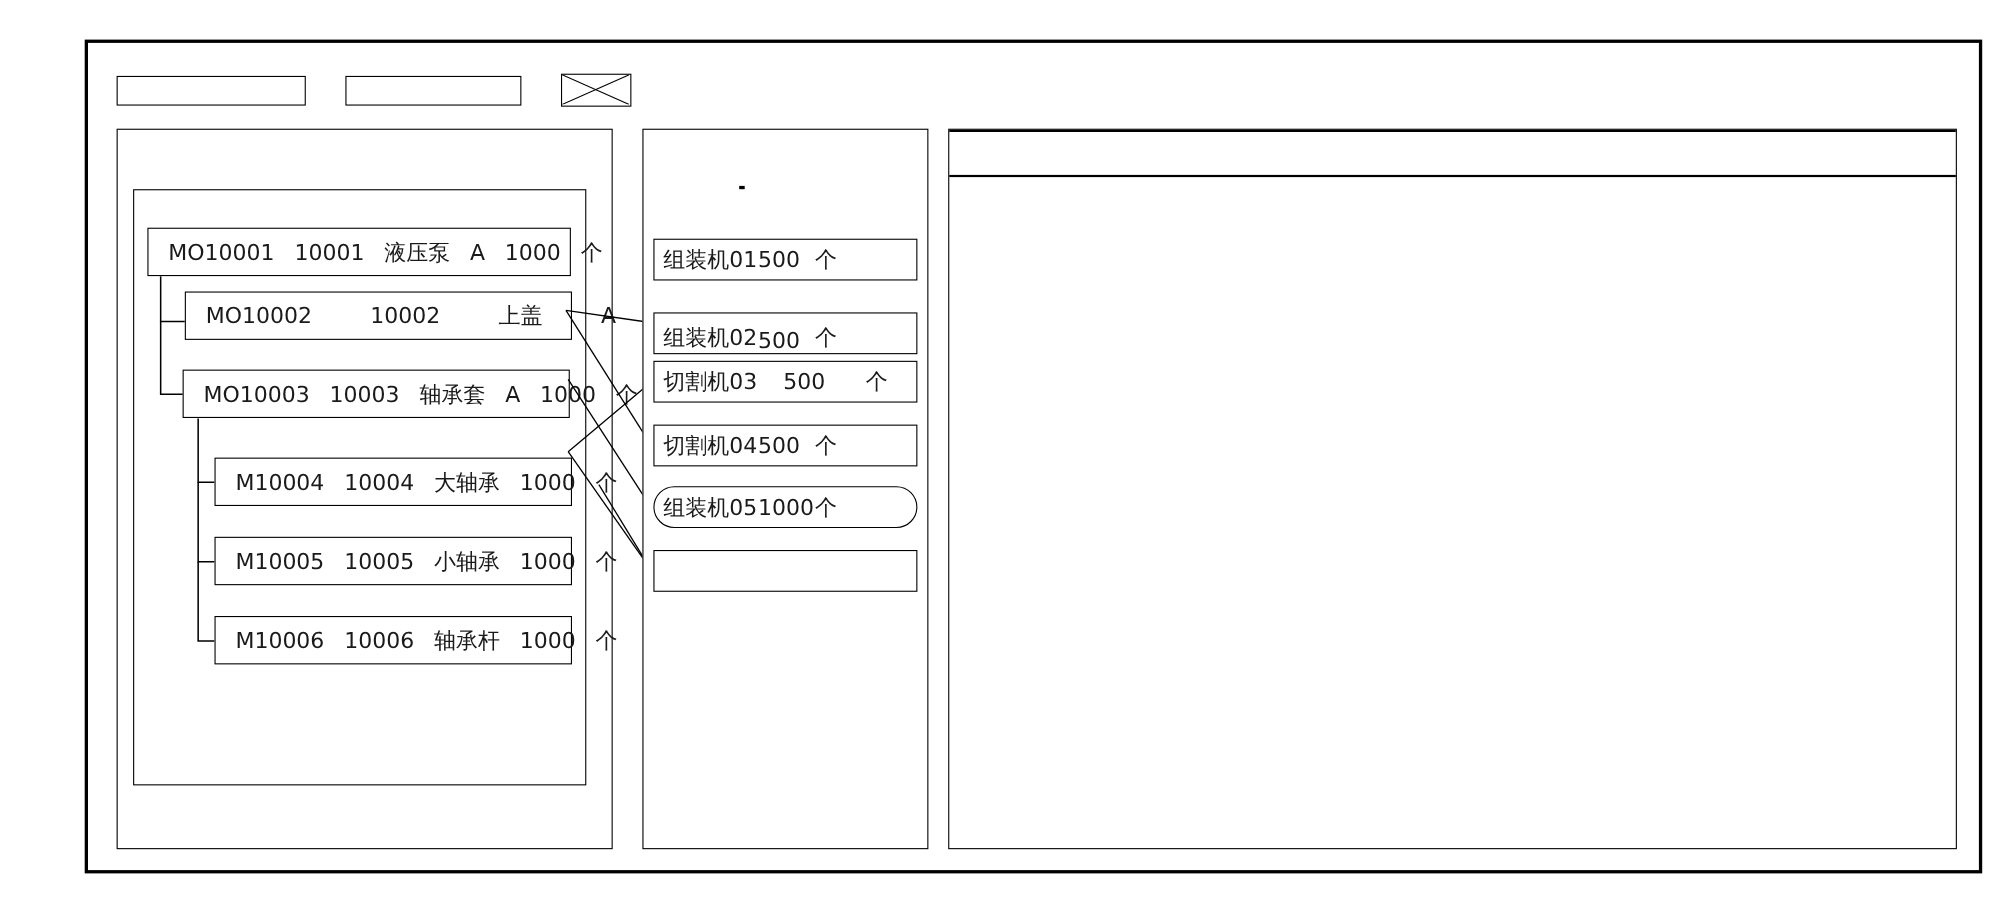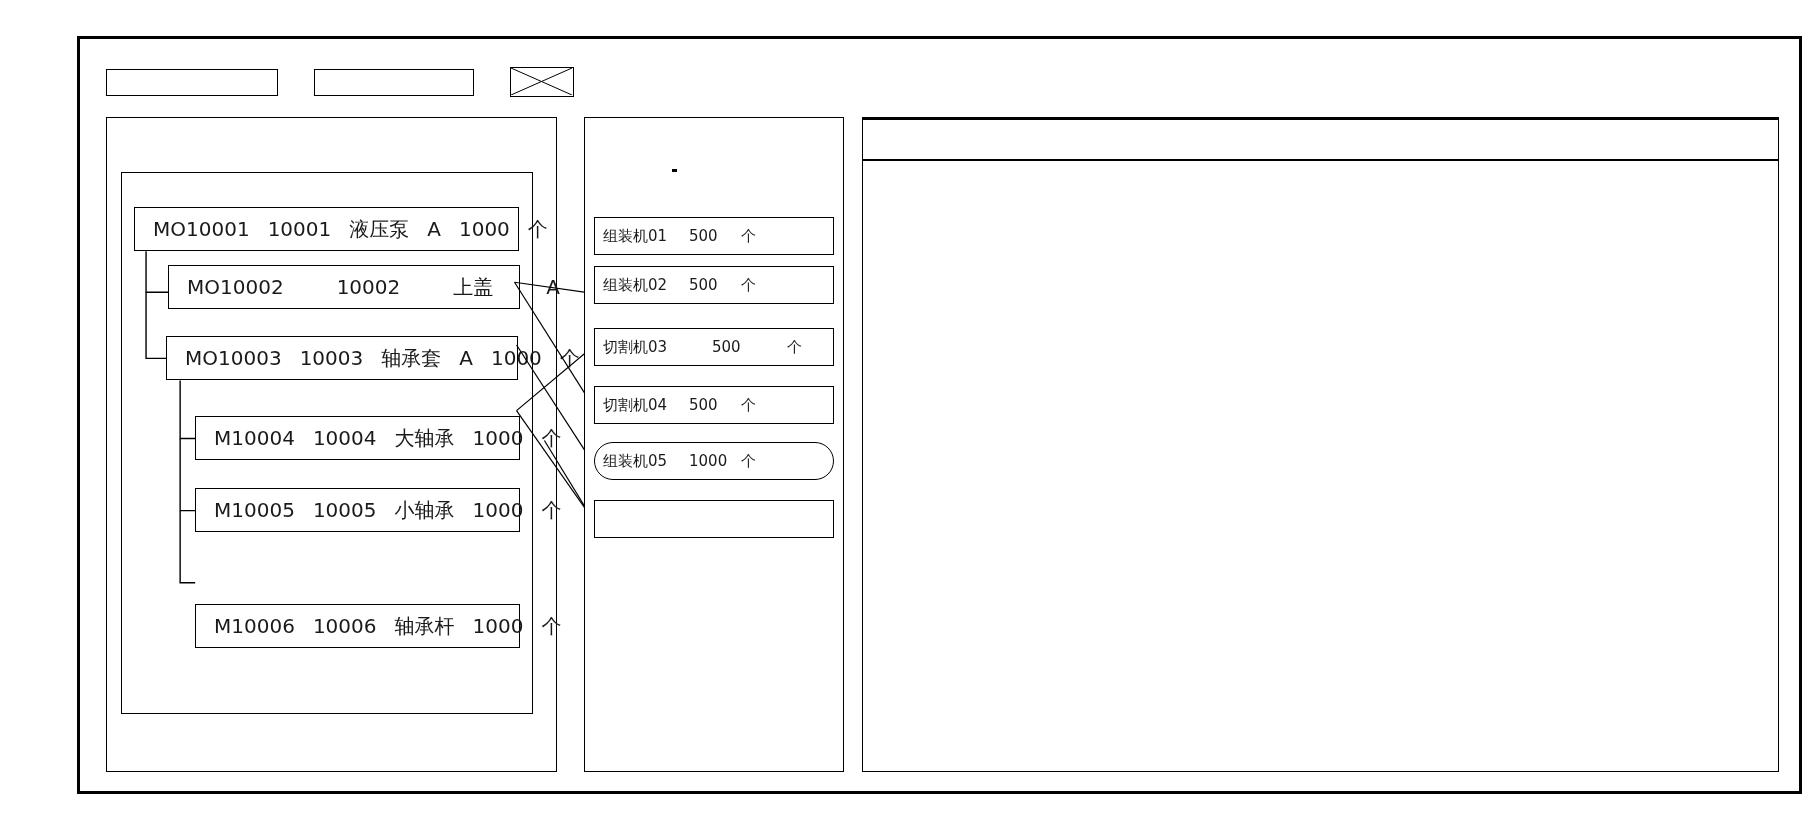--- a/index.html
+++ b/index.html
@@ -119,21 +119,21 @@
   .tree-row .cell { display: inline-block; }
 
   
   .tree-row.lvl0 { left: 12px;  width: 385px; top: 34px; }
   
   .tree-row.lvl1a { left: 46px; width: 352px; top: 92px; gap: 35px; }
   .tree-row.lvl1b { left: 44px; width: 352px; top: 163px; }
   
   .tree-row.lvl2a { left: 73px; width: 325px; top: 243px; }
   .tree-row.lvl2b { left: 73px; width: 325px; top: 315px; }
-  .tree-row.lvl2c { left: 73px; width: 325px; top: 387px; margin-top: 44px; }
+  .tree-row.lvl2c { left: 73px; width: 325px; top: 387px; }
 
   .tree-row .pad { padding-left: 18px; }
 
   
   .tree-guides {
     position: absolute;
     left: 0; top: 0;
     width: 100%; height: 100%;
     pointer-events: none;
   }
@@ -160,31 +160,31 @@
   .machine-row {
     position: absolute;
     left: 9px;
     width: 240px;
     height: 38px;
     border: 1.5px solid #000000;
     background: #ffffff;
     box-sizing: border-box;
     display: flex;
     align-items: center;
-    font-size: 15px;
+    font-size: 20px;
     font-family: "DejaVu Sans", "Liberation Sans", sans-serif;
     white-space: nowrap;
     padding-left: 8px;
   }
   .machine-row .mname { display: inline-block; min-width: 86px; }
   .machine-row .mqty  { display: inline-block; min-width: 52px; }
   .machine-row .munit { display: inline-block; }
 
   .machine-row.m0 { top: 99px; }
-  .machine-row.m1 { top: 148px; }
+  .machine-row.m1 { top: 166px; align-items: flex-end; }
   .machine-row.m2 { top: 210px; gap: 23px; }
   .machine-row.m3 { top: 268px; }
   .machine-row.m4 { top: 324px; border-radius: 19px; }
   .machine-row.m5 { top: 382px; }
 
   
   .right-panel {
     position: absolute;
     left: 756px;
     top: 0;

